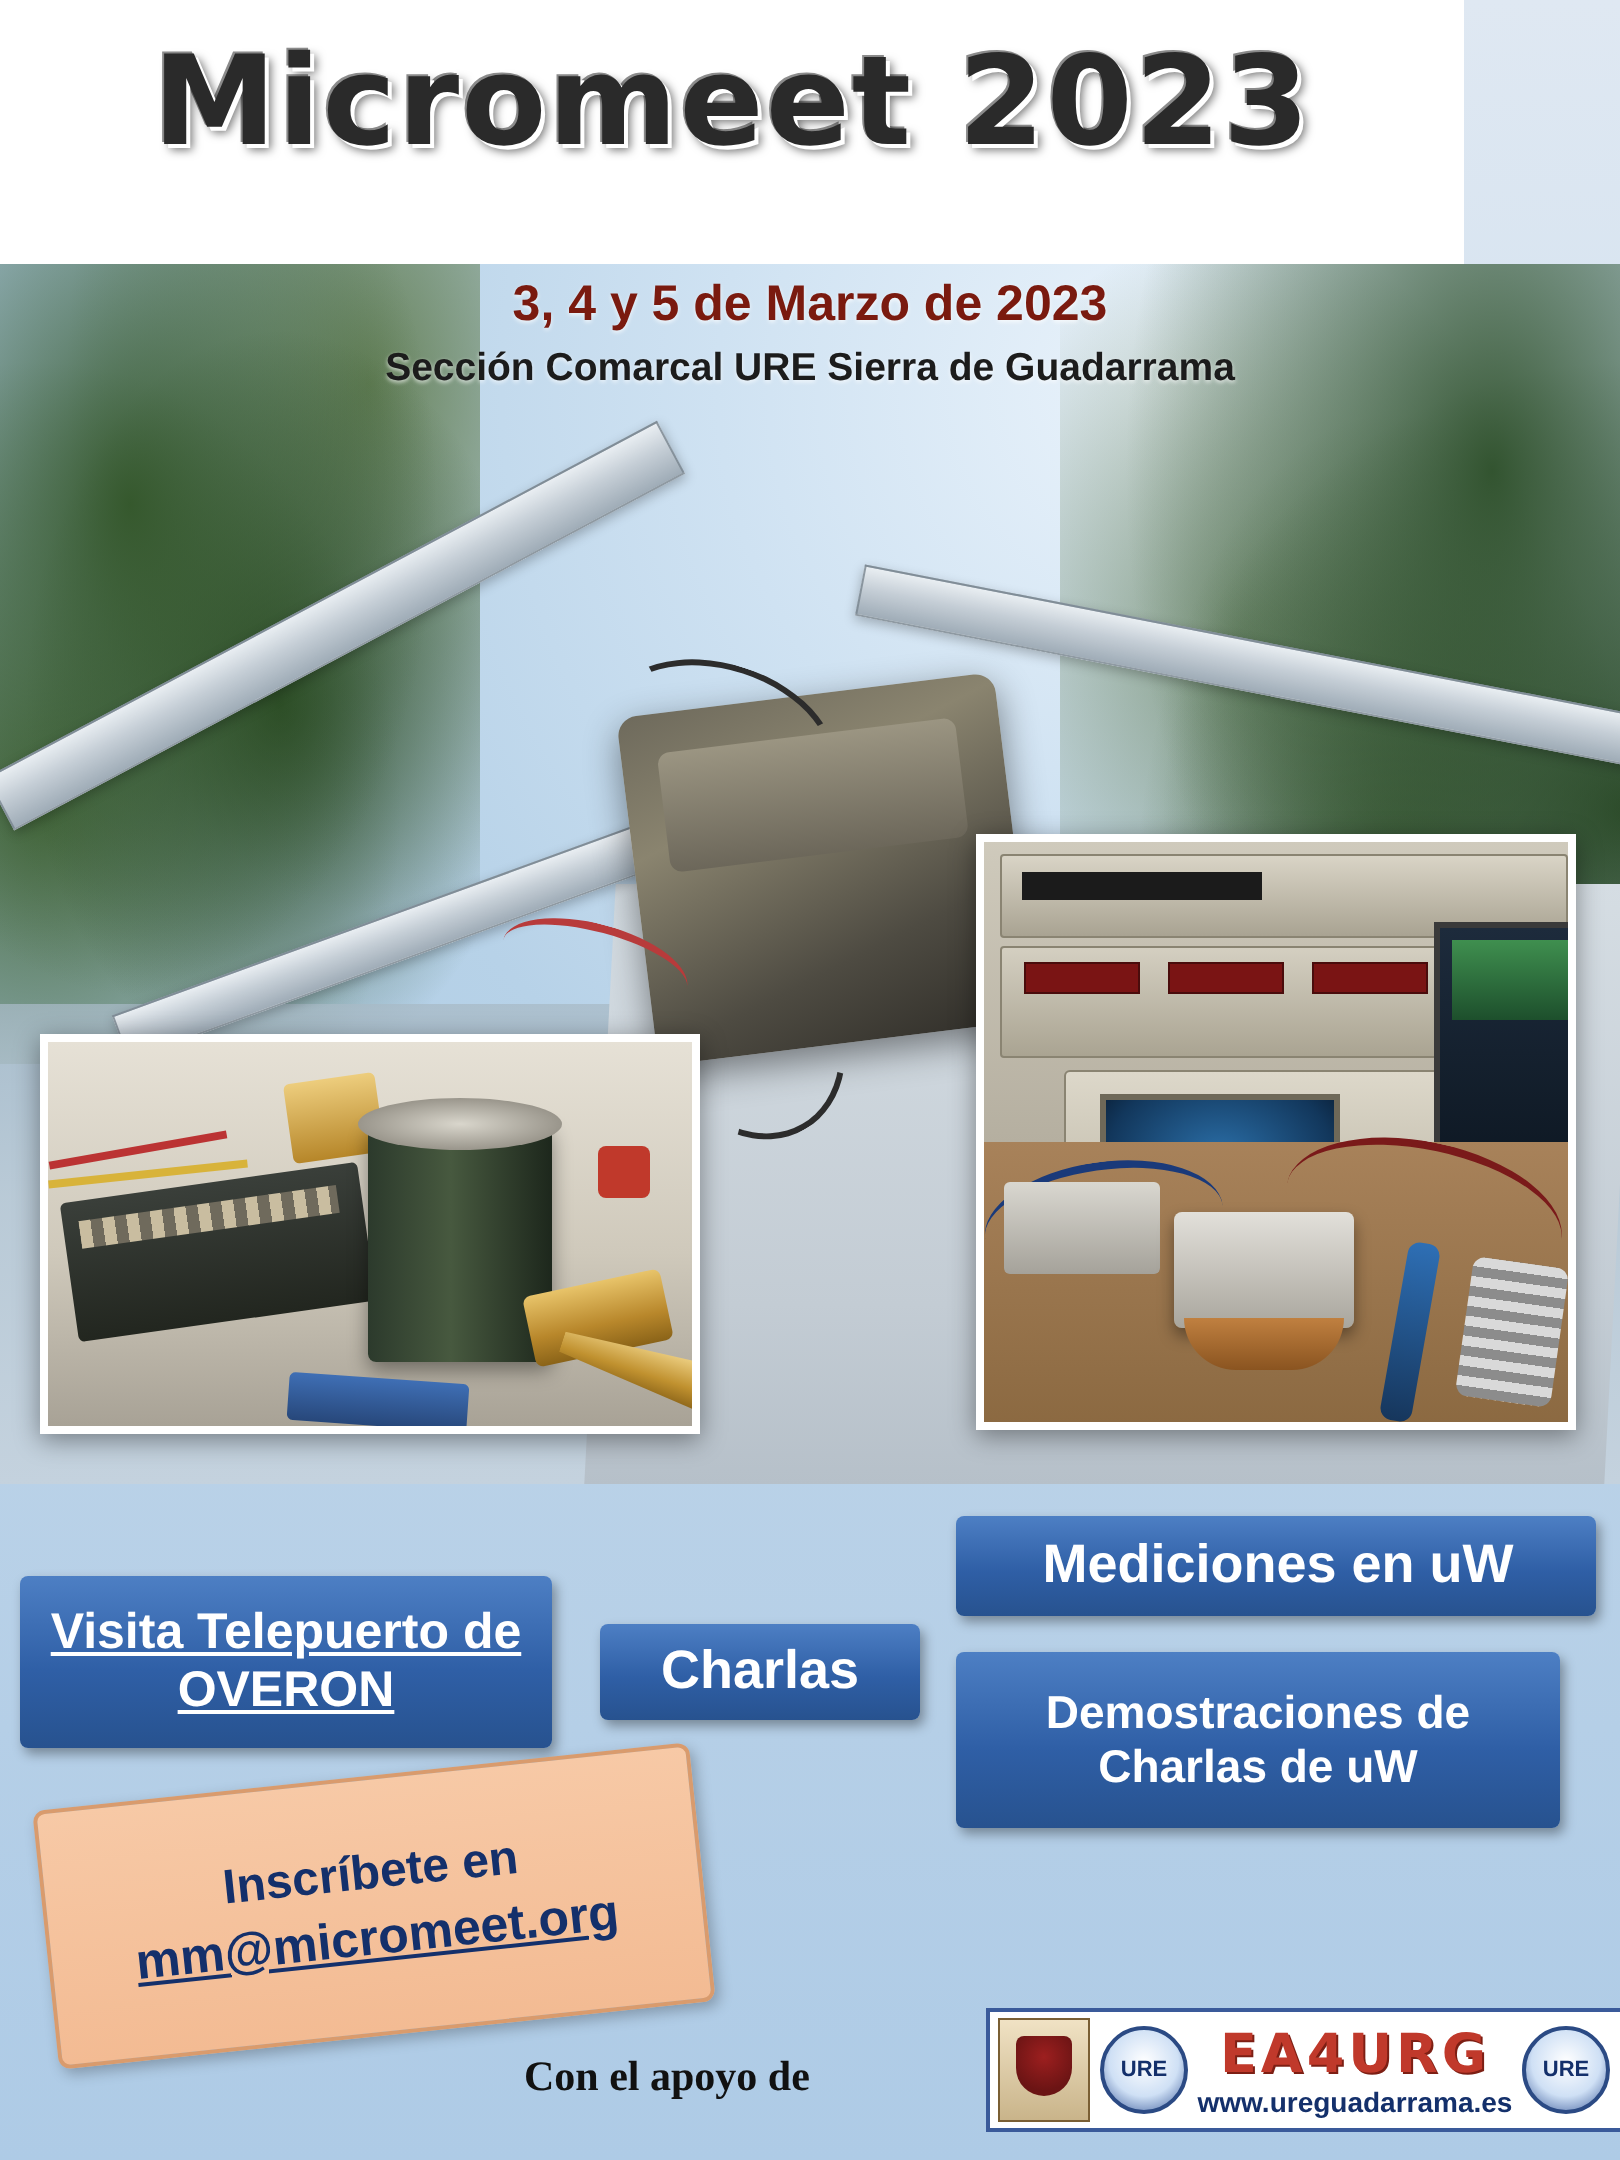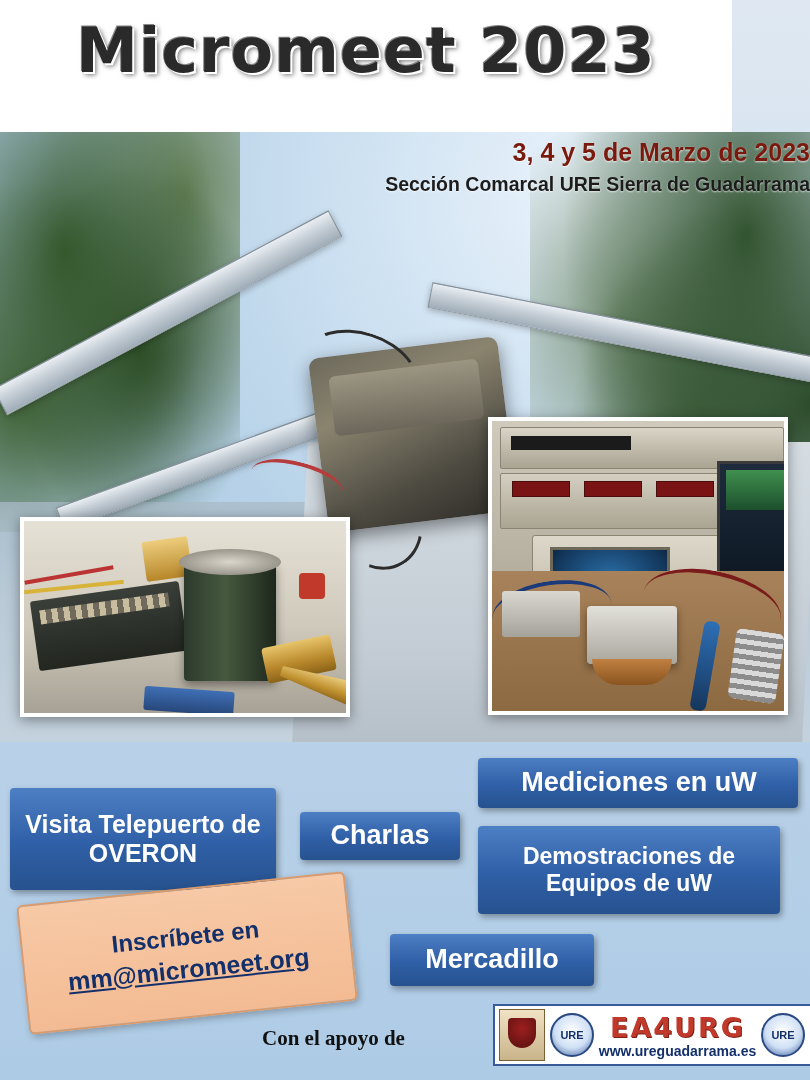--- a/index.html
+++ b/index.html
@@ -158,21 +158,21 @@
   .ir-dut { position:absolute; left:95px; top:185px; width:90px; height:58px; background: linear-gradient(180deg,#e2e0da 0%, #a9a69d 100%); border-radius:4px; box-shadow:0 4px 8px rgba(0,0,0,0.4);}
   .ir-box2 { position:absolute; left:10px; top:170px; width:78px; height:46px; background: linear-gradient(180deg,#d9d7d0 0%, #a5a29a 100%); border-radius:3px;}
   .ir-copper{position:absolute; left:100px; top:238px; width:80px; height:26px; background: linear-gradient(180deg,#c08040 0%, #8a5420 100%); border-radius:0 0 40px 40px;}
   .ir-cable1{position:absolute; left:0; top:160px; width:120px; height:60px; border-top:4px solid #1a3a7a; border-radius:50%; transform:rotate(-8deg);}
   .ir-cable2{position:absolute; left:150px; top:150px; width:140px; height:70px; border-top:4px solid #7a1a1a; border-radius:50%; transform:rotate(12deg);}
   .ir-tool{position:absolute; left:205px; top:200px; width:16px; height:90px; background: linear-gradient(180deg,#2e6fb5 0%, #16365c 100%); border-radius:6px; transform:rotate(10deg);}
   .ir-spring{position:absolute; right:4px; top:210px; width:48px; height:70px; background: repeating-linear-gradient(180deg,#d9d9d9 0 5px, #8c8c8c 5px 10px); border-radius:6px; transform:rotate(8deg);}
 
   
   .date-block {
-    position:absolute; top:138px; left:0; width:810px; text-align:right; z-index: 7;
+    position:absolute; top:138px; left:0; width:810px; text-align:center; z-index: 7;
   }
   .date-line {
     font-size: 25px; font-weight: bold; color:#7a1a0f;
     text-shadow: 0 1px 2px rgba(255,255,255,0.75);
   }
   .place-line {
     font-size: 19.5px; font-weight: bold; color:#1c1c1c; margin-top:6px;
     text-shadow: 0 1px 2px rgba(255,255,255,0.7);
   }
 
@@ -183,21 +183,21 @@
     background: linear-gradient(180deg,#4d7fc4 0%, #2f5fa6 55%, #27528f 100%);
     color:#ffffff;
     font-weight: bold;
     text-align:center;
     border-radius: 4px;
     box-shadow: 2px 3px 6px rgba(0,0,0,0.35);
     display:flex; align-items:center; justify-content:center;
     padding: 6px 14px;
     line-height: 1.18;
   }
-  .b-visita { left:10px;  top:46px;  width:266px; height:102px; font-size:25px; }
+  .b-visita { left:10px;  top:46px;  width:266px; height:86px; font-size:25px;text-decoration:underline; }
   .b-charlas{ left:300px; top:70px;  width:160px; height:48px; font-size:27px; }
   .b-medic  { left:478px; top:16px;  width:320px; height:50px; font-size:27px;padding-left:16px; }
   .b-demos  { left:478px; top:84px;  width:302px; height:88px; font-size:23px; }
   .b-merca  { left:390px; top:192px; width:204px; height:52px; font-size:27px; }
 
   
   .inscribe {
     position:absolute; left:22px; top:888px; width:330px; height:130px;
     background: linear-gradient(180deg,#f7c9a6 0%, #f3bb93 100%);
     border:2px solid #d99b6d;
@@ -319,22 +319,21 @@
 
   <div class="date-block">
     <div class="date-line">3, 4 y 5 de Marzo de 2023</div>
     <div class="place-line">Sección Comarcal URE Sierra de Guadarrama</div>
   </div>
 
   <div class="badges">
     <div class="badge b-visita">Visita Telepuerto de OVERON</div>
     <div class="badge b-charlas">Charlas</div>
     <div class="badge b-medic">Mediciones en uW</div>
-    <div class="badge b-demos">Demostraciones de Equipos de uW</div>
-    <div class="badge b-merca">Mercadillo</div>
+    <div class="badge b-demos">Demostraciones de Charlas de uW</div>
   </div>
 
   <div class="inscribe">
     <div class="l1">Inscríbete en</div>
     <div class="l2">mm@micromeet.org</div>
   </div>
 
   <div class="support">
     <div class="support-text">Con el apoyo de</div>
     <div class="logo-box">

